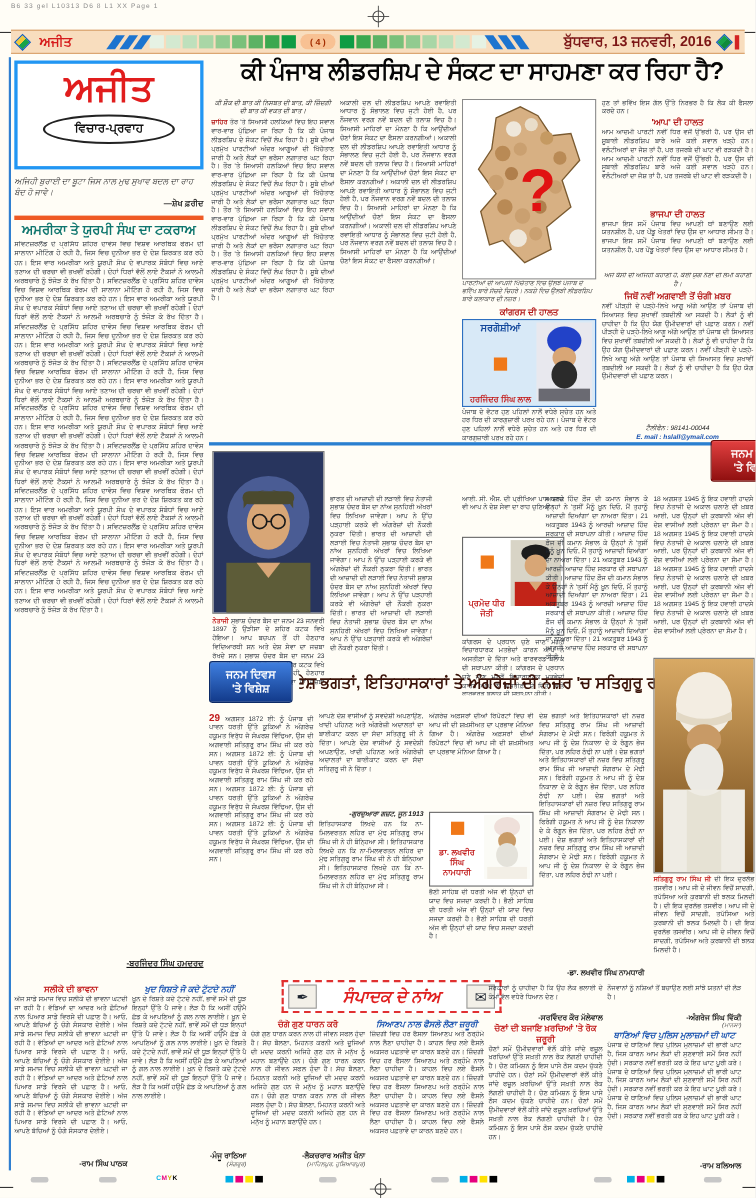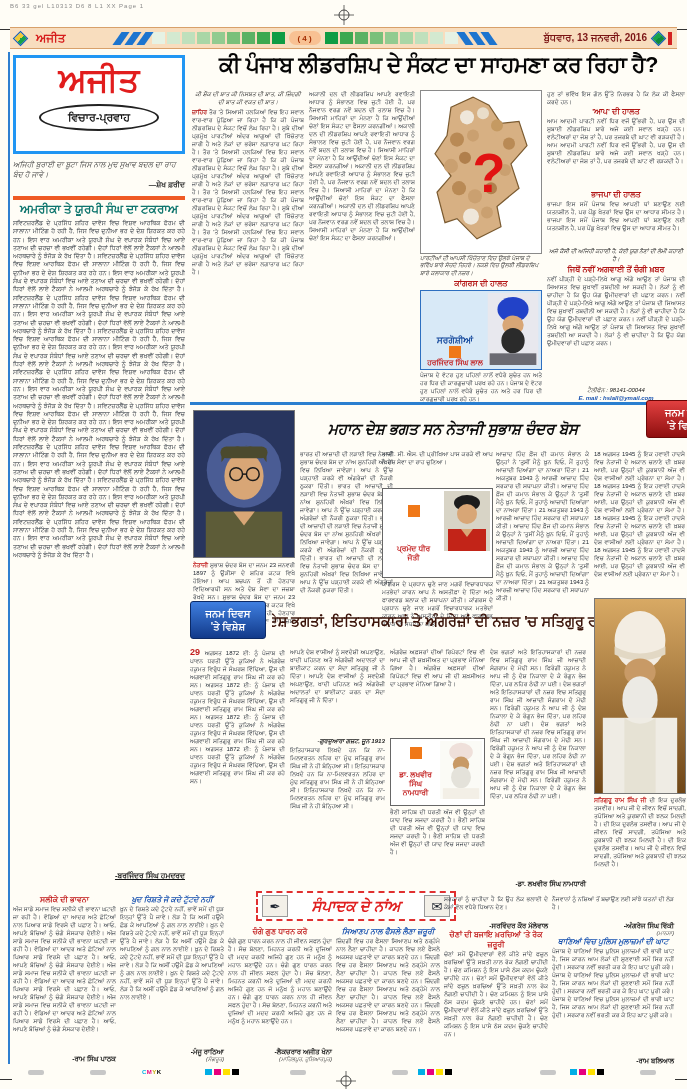--- a/index.html
+++ b/index.html
@@ -19,21 +19,21 @@
              border-bottom:1px solid #d8a06a;display:flex;align-items:center;padding:0 5px;box-sizing:border-box;}
   .dmd{width:9px;height:9px;transform:rotate(45deg);border:1px solid #0c5cc0;
        background:linear-gradient(90deg,#f0c93a 50%,#17a349 50%);flex:none;}
   #hdr-brand{color:#d61c1c;font-weight:bold;font-size:12px;margin-left:10px;white-space:nowrap;}
   #hdr-stripes{flex:1;display:flex;align-items:center;justify-content:center;margin:0 8px;overflow:hidden;}
   .stripeB{width:8px;height:13px;background:#1d74cf;transform:skewX(-35deg);margin:0 2px;flex:none;}
   .stripeB.rv{transform:skewX(35deg);}
   .sq{width:13px;height:12px;margin:0 1px;flex:none;}
   #hdr-badge{width:32px;height:14px;background:#f8c193;border-radius:8px;color:#a32c00;font-size:8px;
              font-weight:bold;display:flex;align-items:center;justify-content:center;margin:0 3px;flex:none;}
-  #hdr-date{color:#7c1616;font-size:10px;font-weight:bold;white-space:nowrap;margin-right:6px;}
+  #hdr-date{color:#7c1616;font-size:13px;font-weight:bold;white-space:nowrap;margin-right:6px;}
   #hdr-redbar{width:4px;height:13px;background:#d32222;margin-left:4px;flex:none;}
 
   #leftline{left:8px;top:52px;width:2px;height:1012px;background:#2f7fd0;}
 
   
   #masthead{left:13px;top:55px;width:172px;height:99px;border:3px solid #2196f3;background:#fff;box-sizing:border-box;text-align:center;}
   #mast-title{font-size:33px;font-weight:bold;color:#e11d1d;line-height:44px;}
   #mast-oval{width:116px;height:23px;border:2px solid #222;border-radius:50%;margin:2px auto 0;
              font-size:11px;font-weight:bold;line-height:22px;color:#111;}
   #mast-quote{left:13px;top:160px;width:172px;font-size:7.5px;line-height:10px;color:#3a3a3a;font-style:italic;}
@@ -49,21 +49,21 @@
   .leadcol{top:90px;height:312px;display:flex;flex-direction:column;}
   #lead-c1{left:192px;width:112px;}
   #lead-c2{left:309px;width:106px;}
   #lead-c3{left:420px;width:122px;}
   #lead-c4{left:547px;width:138px;}
   .opener{font-size:6px;line-height:8px;font-style:italic;text-align:center;color:#222;margin-bottom:2px;}
   .leadword{color:#b31616;font-weight:bold;}
   #cartoon{width:120px;height:162px;border:1px solid #8a8a8a;background:#fff;flex:none;}
   .cartcap{font-size:5.8px;line-height:7.4px;font-style:italic;color:#333;height:22px;overflow:hidden;margin:1px 0;}
   #sg-box{height:80px;border:1px solid #2d6fc0;background:#d8e9f7;display:flex;padding:2px;box-sizing:border-box;flex:none;margin:1px 0;}
-  #sg-left{flex:1;display:flex;flex-direction:column;align-items:center;justify-content:flex-end;}
+  #sg-left{flex:1;display:flex;flex-direction:column;align-items:center;justify-content:space-between;}
   #sg-title{color:#14489c;font-weight:bold;font-size:9px;}
   .osq{width:12px;height:12px;background:#f07818;flex:none;}
   #sg-author{color:#c21d1d;font-weight:bold;font-size:7.5px;text-align:center;line-height:9px;}
   .fill{flex:1;overflow:hidden;}
   .h16{height:16px;flex:none;} .h48{height:48px;flex:none;} .h72{height:72px;flex:none;}
   .couplet{font-size:5.8px;line-height:7.5px;font-style:italic;text-align:center;color:#222;height:16px;overflow:hidden;flex:none;}
   .contact{font-size:6px;line-height:8px;text-align:center;font-style:italic;color:#222;flex:none;}
   .contact .em{color:#1a53b0;font-weight:bold;}
 
   #mid-rule{left:190px;top:402px;width:495px;height:3px;background:#2a7fd0;}
@@ -72,21 +72,21 @@
   #bose-photo{left:193px;top:410px;width:102px;height:148px;border:1px solid #777;box-sizing:border-box;}
   #bose-head{left:300px;top:410px;width:306px;height:38px;display:flex;align-items:center;justify-content:center;
              font-size:15px;font-weight:bold;font-style:italic;color:#0a0a0a;white-space:nowrap;overflow:hidden;}
   .badge{width:76px;height:38px;display:flex;flex-direction:column;align-items:center;justify-content:center;
          color:#fff;font-weight:bold;font-size:10px;line-height:13px;border-radius:3px;box-sizing:border-box;text-align:center;}
   #bose-badge{left:610px;top:400px;background:linear-gradient(180deg,#e24040,#8f0f0f);border:1px solid #6d0808;margin-left:36px;}
   #rs-badge{left:190px;top:601px;background:linear-gradient(180deg,#3f7fe0,#123a8a);border:1px solid #0c2a66;}
   #bose-cap{left:193px;top:561px;width:102px;height:71px;font-size:6px;line-height:8px;text-align:justify;overflow:hidden;}
   .capword{color:#c21d1d;font-weight:bold;}
   .bosecol{top:450px;height:182px;display:flex;flex-direction:column;}
-  #bose-c1{left:300px;width:93px;} #bose-c2{left:382px;width:111px;}
+  #bose-c1{left:300px;width:93px;} #bose-c2{left:420px;width:93px;}
   #bose-c3{left:496px;width:93px;} #bose-c4{left:594px;width:91px;}
   .blbox{border:1px solid #666;background:#fff;display:flex;padding:2px;gap:2px;box-sizing:border-box;flex:none;margin:2px 0;height:90px;}
   .blleft{flex:1;display:flex;flex-direction:column;align-items:center;justify-content:space-around;}
   .blname{color:#c21d1d;font-weight:bold;font-size:7.5px;text-align:center;line-height:9px;}
   .h36{height:36px;flex:none;}
 
   
   #rs-head{left:272px;top:603px;width:364px;height:36px;display:flex;align-items:center;justify-content:center;
            font-size:14.5px;font-weight:bold;color:#3a1208;white-space:nowrap;overflow:hidden;}
   #rs-photo{left:594px;top:598px;width:92px;height:196px;border:1px solid #777;box-sizing:border-box;}
@@ -267,21 +267,20 @@
       <ellipse cx="51" cy="66" rx="20" ry="24" fill="#d8a676"></ellipse>
       <path d="M28,52 Q51,18 74,52 L74,44 Q51,26 28,44 Z" fill="#4b4a2e"></path>
       <rect x="27" y="36" width="48" height="12" rx="6" fill="#4b4a2e"></rect>
       <circle cx="43" cy="64" r="6.5" fill="none" stroke="#1a1a1a" stroke-width="1.5"></circle>
       <circle cx="60" cy="64" r="6.5" fill="none" stroke="#1a1a1a" stroke-width="1.5"></circle>
       <line x1="49" y1="64" x2="54" y2="64" stroke="#1a1a1a" stroke-width="1.5"></line>
       <rect x="12" y="102" width="78" height="46" fill="#5d5c38"></rect>
       <path d="M40,102 L51,116 L62,102 Z" fill="#d8a676"></path>
     </svg>
   </div>
-  <div class="abs" id="bose-head">ਮਹਾਨ ਦੇਸ਼ ਭਗਤ ਸਨ ਨੇਤਾਜੀ ਸੁਭਾਸ਼ ਚੰਦਰ ਬੋਸ</div>
   <div class="abs badge" id="bose-badge">
     <span>ਜਨਮ ਦਿਨ</span>
     <span>'ਤੇ ਵਿਸ਼ੇਸ਼</span>
   </div>
   <div class="abs" id="bose-cap">
     <span class="capword">ਨੇਤਾਜੀ </span><span>ਸੁਭਾਸ਼ ਚੰਦਰ ਬੋਸ ਦਾ ਜਨਮ 23 ਜਨਵਰੀ 1897 ਨੂੰ ਉੜੀਸਾ ਦੇ ਸ਼ਹਿਰ ਕਟਕ ਵਿਖੇ ਹੋਇਆ। ਆਪ ਬਚਪਨ ਤੋਂ ਹੀ ਹੋਣਹਾਰ ਵਿਦਿਆਰਥੀ ਸਨ ਅਤੇ ਦੇਸ਼ ਸੇਵਾ ਦਾ ਜਜ਼ਬਾ ਰੱਖਦੇ ਸਨ। ਸੁਭਾਸ਼ ਚੰਦਰ ਬੋਸ ਦਾ ਜਨਮ 23 ਜਨਵਰੀ 1897 ਨੂੰ ਉੜੀਸਾ ਦੇ ਸ਼ਹਿਰ ਕਟਕ ਵਿਖੇ ਹੋਇਆ। ਆਪ ਬਚਪਨ ਤੋਂ ਹੀ ਹੋਣਹਾਰ ਵਿਦਿਆਰਥੀ ਸਨ ਅਤੇ ਦੇਸ਼ ਸੇਵਾ ਦਾ ਜਜ਼ਬਾ ਰੱਖਦੇ ਸਨ। </span>
   </div>
   <div class="abs bosecol" id="bose-c1">
     <div class="bt fill">ਭਾਰਤ ਦੀ ਆਜ਼ਾਦੀ ਦੀ ਲੜਾਈ ਵਿਚ ਨੇਤਾਜੀ ਸੁਭਾਸ਼ ਚੰਦਰ ਬੋਸ ਦਾ ਨਾਂਅ ਸੁਨਹਿਰੀ ਅੱਖਰਾਂ ਵਿਚ ਲਿਖਿਆ ਜਾਵੇਗਾ। ਆਪ ਨੇ ਉੱਚ ਪੜ੍ਹਾਈ ਕਰਕੇ ਵੀ ਅੰਗਰੇਜ਼ਾਂ ਦੀ ਨੌਕਰੀ ਠੁਕਰਾ ਦਿੱਤੀ। ਭਾਰਤ ਦੀ ਆਜ਼ਾਦੀ ਦੀ ਲੜਾਈ ਵਿਚ ਨੇਤਾਜੀ ਸੁਭਾਸ਼ ਚੰਦਰ ਬੋਸ ਦਾ ਨਾਂਅ ਸੁਨਹਿਰੀ ਅੱਖਰਾਂ ਵਿਚ ਲਿਖਿਆ ਜਾਵੇਗਾ। ਆਪ ਨੇ ਉੱਚ ਪੜ੍ਹਾਈ ਕਰਕੇ ਵੀ ਅੰਗਰੇਜ਼ਾਂ ਦੀ ਨੌਕਰੀ ਠੁਕਰਾ ਦਿੱਤੀ। ਭਾਰਤ ਦੀ ਆਜ਼ਾਦੀ ਦੀ ਲੜਾਈ ਵਿਚ ਨੇਤਾਜੀ ਸੁਭਾਸ਼ ਚੰਦਰ ਬੋਸ ਦਾ ਨਾਂਅ ਸੁਨਹਿਰੀ ਅੱਖਰਾਂ ਵਿਚ ਲਿਖਿਆ ਜਾਵੇਗਾ। ਆਪ ਨੇ ਉੱਚ ਪੜ੍ਹਾਈ ਕਰਕੇ ਵੀ ਅੰਗਰੇਜ਼ਾਂ ਦੀ ਨੌਕਰੀ ਠੁਕਰਾ ਦਿੱਤੀ। ਭਾਰਤ ਦੀ ਆਜ਼ਾਦੀ ਦੀ ਲੜਾਈ ਵਿਚ ਨੇਤਾਜੀ ਸੁਭਾਸ਼ ਚੰਦਰ ਬੋਸ ਦਾ ਨਾਂਅ ਸੁਨਹਿਰੀ ਅੱਖਰਾਂ ਵਿਚ ਲਿਖਿਆ ਜਾਵੇਗਾ। ਆਪ ਨੇ ਉੱਚ ਪੜ੍ਹਾਈ ਕਰਕੇ ਵੀ ਅੰਗਰੇਜ਼ਾਂ ਦੀ ਨੌਕਰੀ ਠੁਕਰਾ ਦਿੱਤੀ। </div>
   </div>

